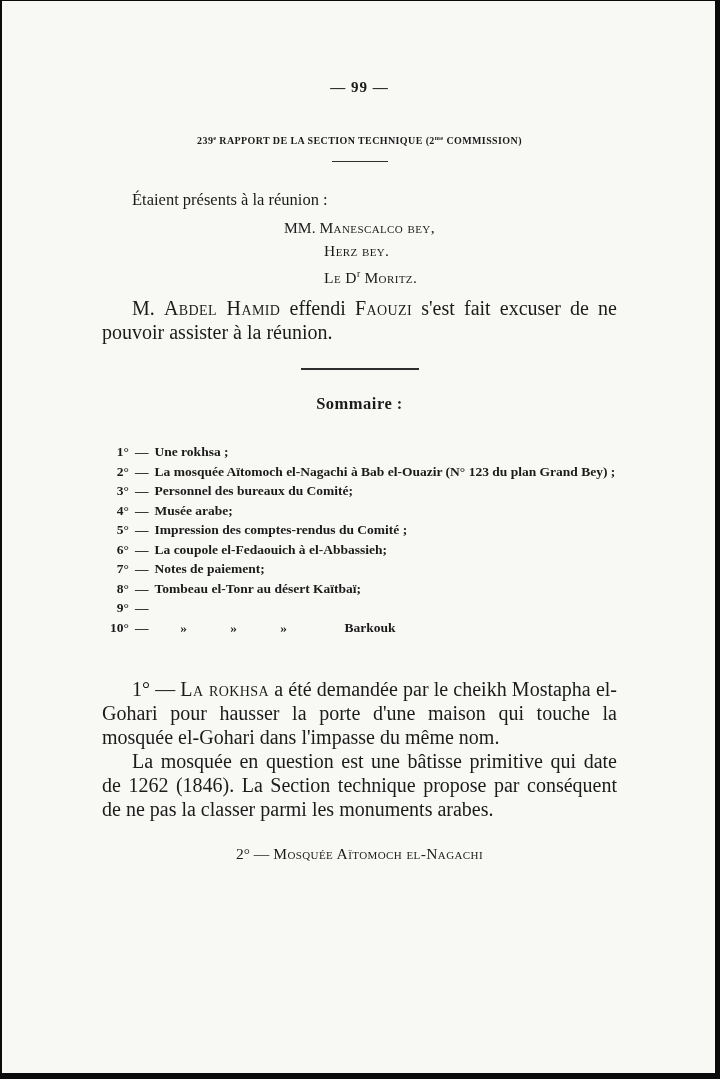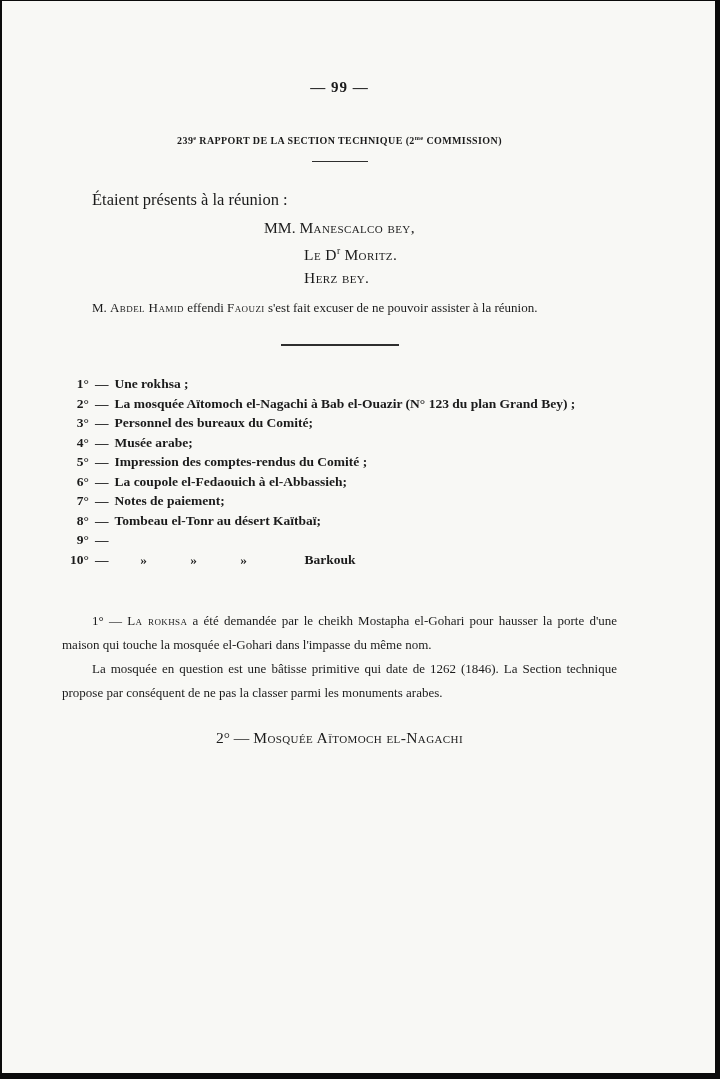--- a/index.html
+++ b/index.html
@@ -10,21 +10,21 @@
     overflow: hidden;
     font-family: "Liberation Serif", "DejaVu Serif", serif;
   }
   .page {
     position: absolute;
     left: 2px; top: 1px;
     width: 713px; height: 1072px;
     background: #f8f8f5;
     color: #1b1b1b;
   }
-  .content { padding: 0 98px 0 60px; }
+  .content { padding: 0 98px 0 60px; margin-left: 40px; }
 
   .page-number {
     text-align: center;
     padding-top: 78px;
     font-size: 15px;
     font-weight: bold;
     letter-spacing: 1px;
   }
 
   h1.title {
@@ -58,21 +58,21 @@
   .attendees {
     width: max-content;
     margin: 6px auto 0;
     font-size: 15.5px;
     line-height: 23px;
   }
   .attendees .indent { padding-left: 40px; }
   .sc { font-variant: small-caps; letter-spacing: 0.4px; }
 
   .body-para {
-    font-size: 13px;
+    font-size: 20px;
     line-height: 24px;
     text-align: justify;
     text-indent: 30px;
   }
   .excuse { margin-top: 7px; }
 
   .sommaire-heading {
     margin-top: 24px;
     text-align: center;
     font-size: 16.5px;
@@ -111,28 +111,29 @@
 
     <h1 class="title"><span>239</span><sup>e</sup><span> RAPPORT DE LA SECTION TECHNIQUE (2</span><sup>me</sup><span> COMMISSION)</span></h1>
 
 
     <div class="rule rule-small"></div>
 
     <p class="attendance-intro">Étaient présents à la réunion :</p>
 
     <div class="attendees">
       <div><span>MM.</span> <span class="sc">Manescalco bey,</span></div>
+      <div class="indent"><span class="sc">Herz bey.</span></div>
       <div class="indent"><span class="sc">Le D</span><sup>r</sup><span class="sc"> Moritz.</span></div>
-      <div class="indent"><span class="sc">Herz bey.</span></div>
     </div>
 
     <p class="body-para excuse"><span>M. </span><span class="sc">Abdel Hamid</span><span> effendi </span><span class="sc">Faouzi</span><span> s'est fait excuser de ne pouvoir assister à la réunion.</span></p>
 
     <div class="rule rule-mid"></div>
 
+    <div class="sommaire-heading">Sommaire :</div>
 
     <div class="sommaire">
       <div class="sommaire-item">
         <span class="si-num">1°</span>
         <span class="si-sep">—</span>
         <span class="si-text">Une rokhsa ;</span>
       </div>
       <div class="sommaire-item">
         <span class="si-num">2°</span>
         <span class="si-sep">—</span>

